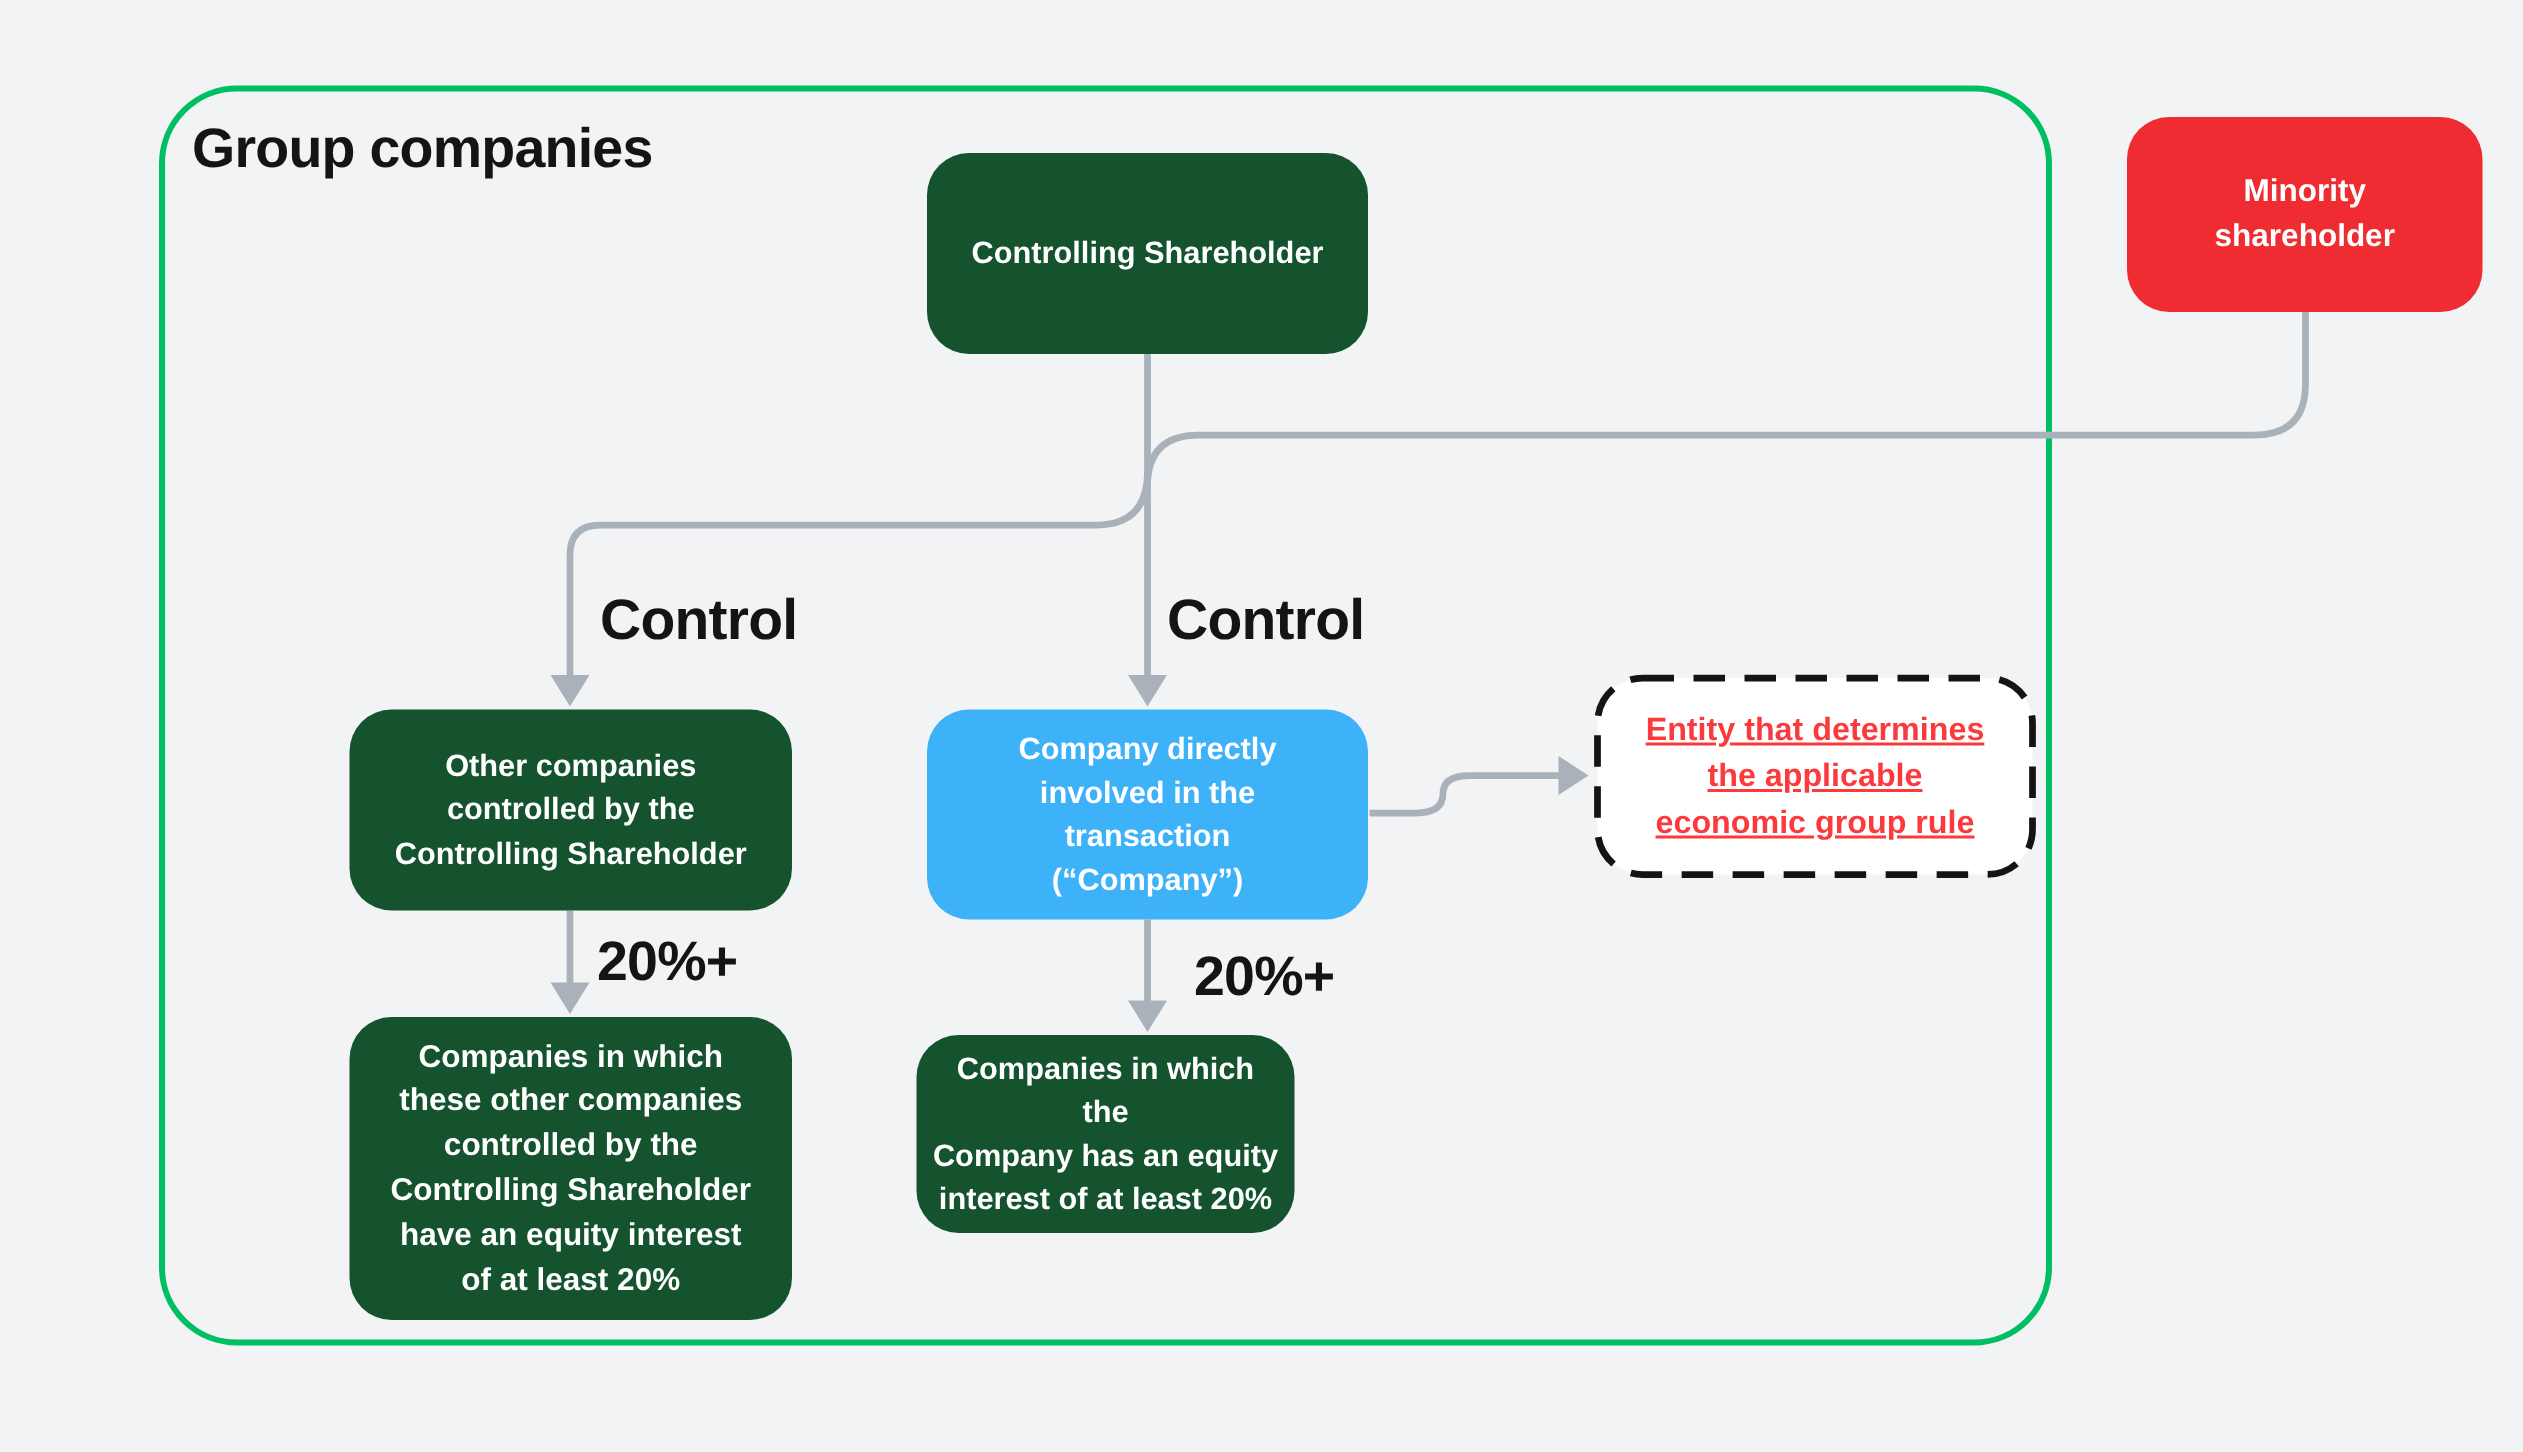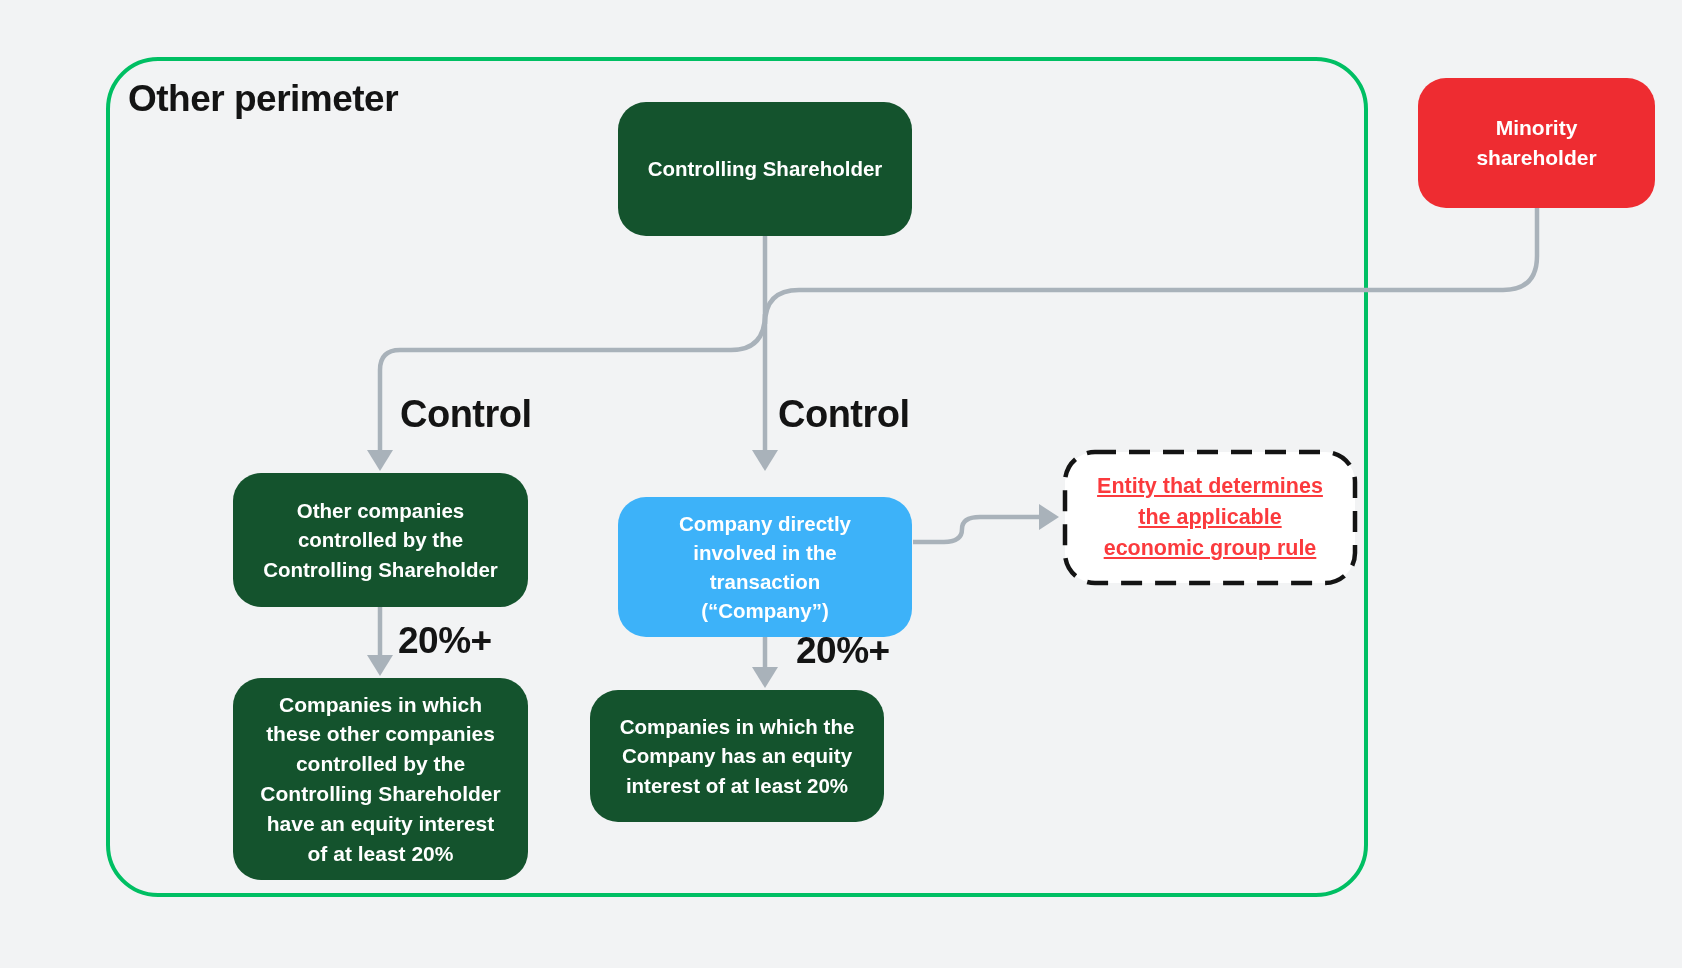--- a/index.html
+++ b/index.html
@@ -38,49 +38,49 @@
     border-radius: 28px;
     color: #ffffff;
     font-weight: bold;
     box-sizing: border-box;
     padding: 6px 10px;
   }
   .node-label { white-space: pre-line; line-height: 1.42; }
 
   .node-green  { background: #14532d; }
   .node-red    { background: #ee2c31; }
-  .node-blue   { background: #3db2f9; margin-top: 24px; }
+  .node-blue   { background: #3db2f9; }
   .node-entity { background: transparent; color: #fb3a3d; }
 
   .n-controlling { left: 618px;  top: 102px; width: 294px; height: 134px; font-size: 20.5px; }
   .n-minority    { left: 1418px; top: 78px;  width: 237px; height: 130px; font-size: 21px; }
   .n-other       { left: 233px;  top: 473px; width: 295px; height: 134px; font-size: 20.5px; }
   .n-company     { left: 618px;  top: 473px; width: 294px; height: 140px; font-size: 20.5px; }
   .n-entity      { left: 1063px; top: 452px; width: 294px; height: 131px; font-size: 21.5px; }
   .n-other20     { left: 233px;  top: 678px; width: 295px; height: 202px; font-size: 21px; }
-  .n-company20   { left: 590px;  top: 690px; width: 294px; height: 132px; font-size: 20.5px; }
+  .n-company20   { left: 611px;  top: 690px; width: 252px; height: 132px; font-size: 20.5px; }
 
   .edge-label {
     position: absolute;
     font-weight: bold;
     color: #141414;
     letter-spacing: -0.5px;
   }
   .l-control-left   { left: 400px; top: 393px; font-size: 38px; }
   .l-control-center { left: 778px; top: 393px; font-size: 38px; }
   .l-pct-left       { left: 398px; top: 620px; font-size: 37px; }
   .l-pct-center     { left: 796px; top: 630px; font-size: 37px; }
 </style>
 </head>
 <body>
 
 <div class="canvas">
 
   <div class="perimeter"></div>
-  <div class="perimeter-title">Other perimeter</div>
+  <div class="perimeter-title">Group companies</div>
 
   <svg class="connectors" viewBox="0 0 1682 968">
     <g fill="none" stroke="#a9b2ba" stroke-width="4.5">
       <path d="M765,236 L765,452"></path>
       <path d="M1537,208 L1537,256 Q1537,290 1503,290 L799,290 Q765,290 765,324"></path>
       <path d="M765,314 Q765,350 731,350 L400,350 Q380,350 380,370 L380,452"></path>
       <path d="M913,542 L944,542 Q962,542 962,529 Q962,517 980,517 L1041,517"></path>
       <path d="M380,607 L380,657"></path>
       <path d="M765,613 L765,670"></path>
     </g>

